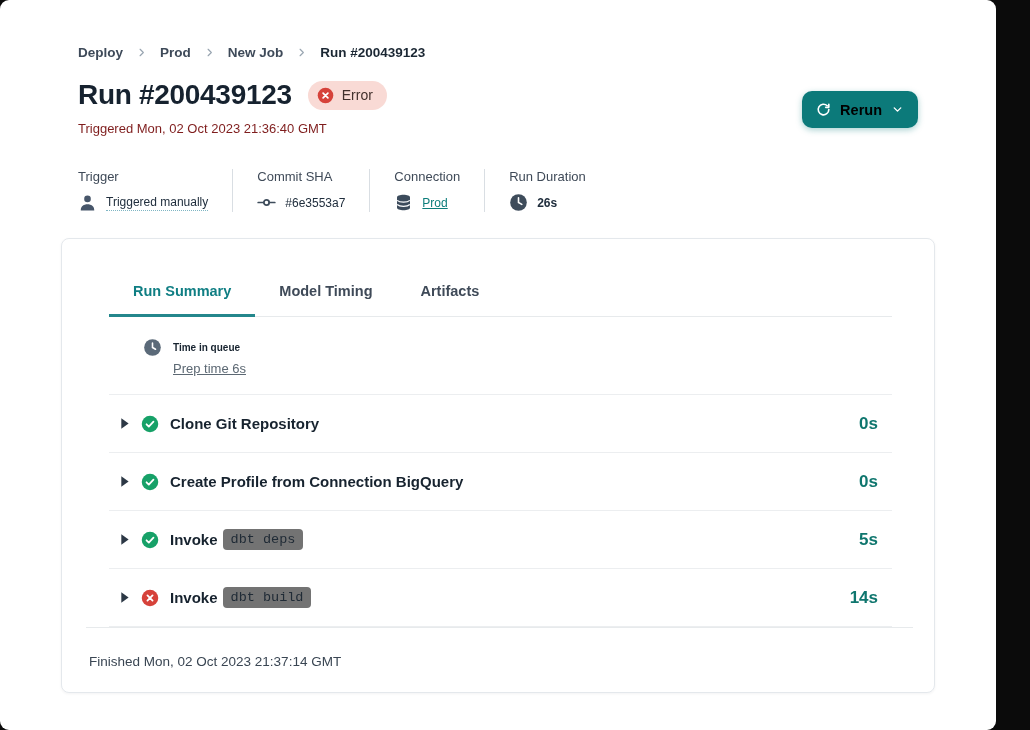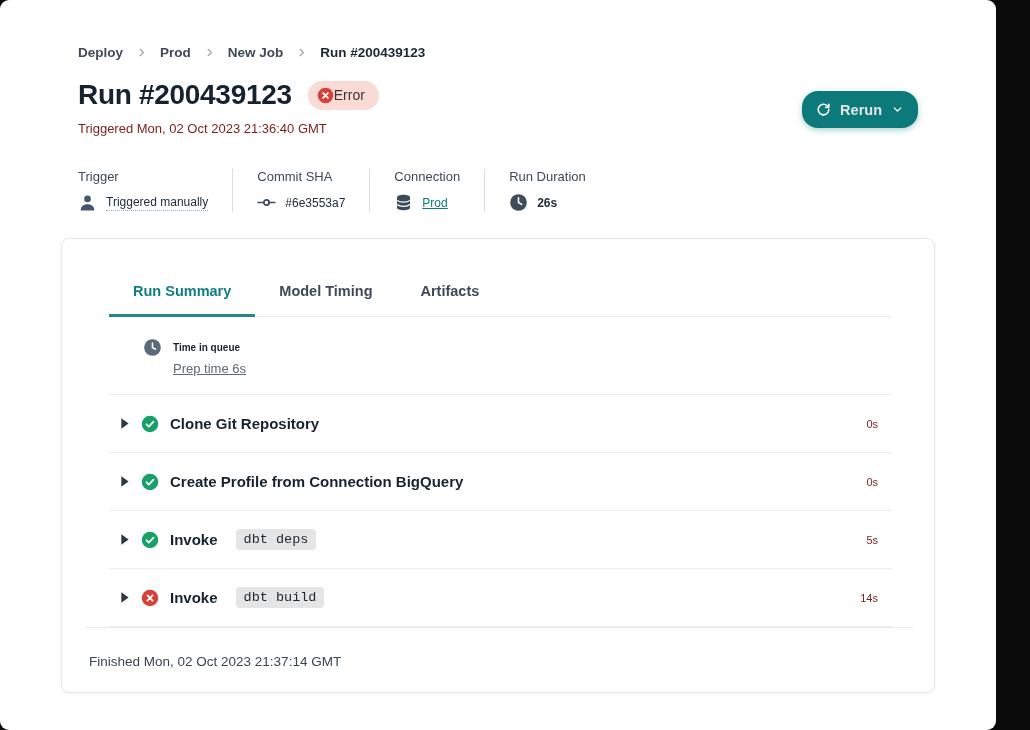--- a/index.html
+++ b/index.html
@@ -10,26 +10,26 @@
   }
   
   .breadcrumb{display:flex;align-items:center;gap:13px;margin:45px 0 0 78px;
     font-size:13.5px;font-weight:600;color:#3e4a59;}
   .crumb{cursor:pointer;}
   .crumb.current{color:#1b2733;font-weight:700;}
   .crumb-sep{display:flex;align-items:center;}
   
   .title-row{display:flex;align-items:center;gap:16px;margin:19px 0 0 78px;}
   .run-title{font-size:28px;font-weight:700;letter-spacing:-0.3px;color:#16222f;margin:0;}
-  .badge-error{display:inline-flex;align-items:center;background:#f9dad5;
+  .badge-error{display:inline-flex;align-items:center;gap:8px;background:#f9dad5;
     border-radius:17px;padding:6px 14px 6px 9px;font-size:14px;color:#42302c;font-weight:400;}
   .triggered{margin:10px 0 17px 78px;font-size:13px;color:#7f1d1d;}
   
   .rerun-btn{position:absolute;top:91px;right:78px;height:37px;display:flex;align-items:center;
-    gap:9px;padding:0 14px;background:#0c7a7a;border:none;border-radius:16px;color:#e5e5e5;
+    gap:9px;padding:0 14px;background:#0c7a7a;border:none;border-radius:10px;color:#000000;
     font-family:inherit;font-size:14.5px;font-weight:600;cursor:pointer;
     box-shadow:0 2px 6px rgba(12,122,122,0.35);}
   
   .meta-row{display:flex;margin:33px 0 0 78px;}
   .meta-item{padding-right:24px;margin-right:24px;border-right:1px solid #d9dee3;}
   .meta-item:last-child{border-right:none;}
   .meta-label{font-size:13px;color:#3f4a58;}
   .meta-value{display:flex;align-items:center;gap:9px;margin-top:9px;font-size:12px;color:#202e3d;}
   .dotted-underline{border-bottom:1.5px dotted #7fb6c4;padding-bottom:1px;cursor:default;}
   .env-link{color:#0c7d7b;text-decoration:underline;cursor:pointer;}
@@ -49,24 +49,24 @@
   .queue-title{font-size:10px;font-weight:700;color:#17232f;line-height:19px;}
   .queue-link{display:inline-block;margin-top:4px;font-size:13px;color:#5c6873;
     text-decoration:underline;cursor:pointer;}
   
   .task-row{display:flex;align-items:center;margin:0 42px 0 47px;height:57px;
     border-bottom:1px solid #eceef0;}
   .task-row:last-of-type{border-bottom:none;}
   .caret{display:flex;align-items:center;padding-left:10px;width:22px;cursor:pointer;}
   .status-icon{display:flex;align-items:center;margin-right:11px;}
   .task-label{font-size:15px;font-weight:700;color:#17232f;}
-  .chip{margin-left:18px;background:#e5e5e5;border-radius:4px;padding:3px 8px;
+  .chip{margin-left:5px;background:#737373;border-radius:4px;padding:3px 8px;
     font-family:"Liberation Mono",monospace;font-size:13.5px;color:#202b36;text-align:right;}
   .spacer{flex:1;}
-  .task-duration{font-size:11px;color:#7f1d1d;padding-right:14px;}
+  .task-duration{font-size:17px;color:#0f766e;padding-right:14px;font-weight:bold;}
   
   .card-footer{margin:0 21px 0 24px;border-top:1px solid #e7eaec;padding:24px 0 0 3px;}
   .finished{font-size:13.5px;color:#3a4653;}
   svg{display:block;}
 </style>
 </head>
 <body>
 
 <div class="page">
 

